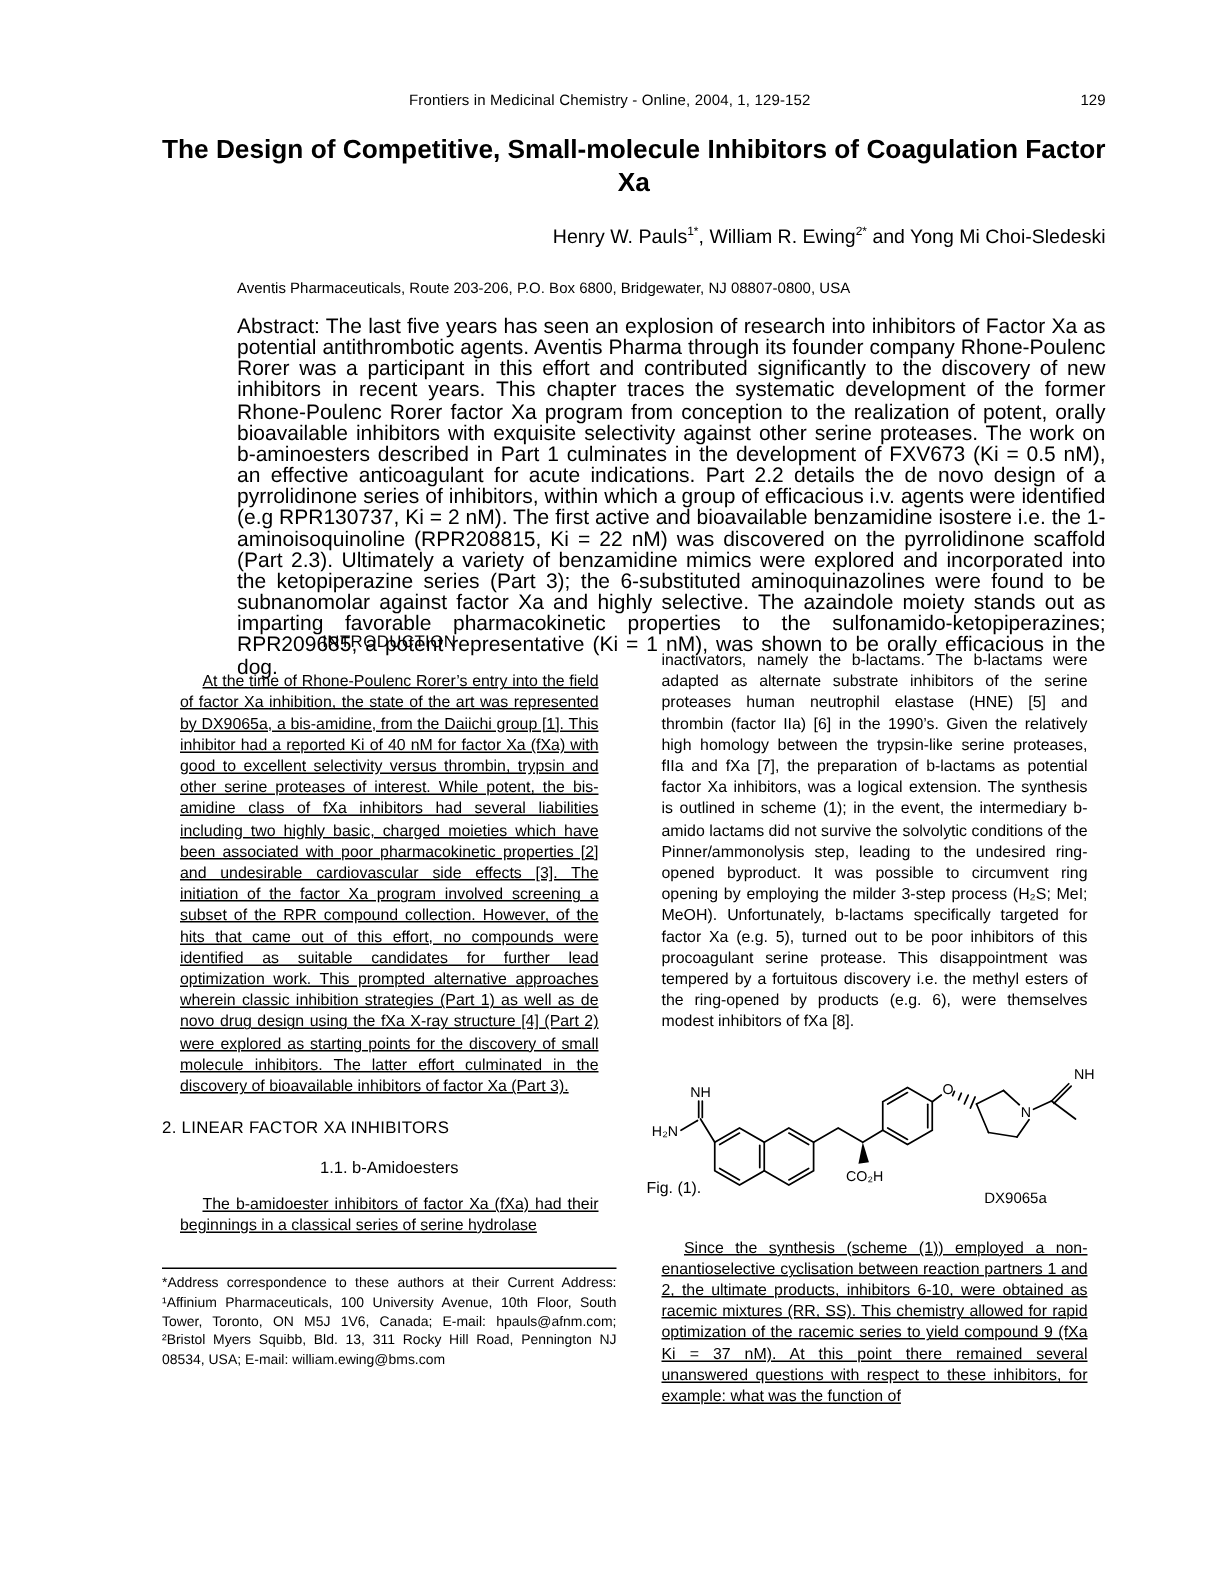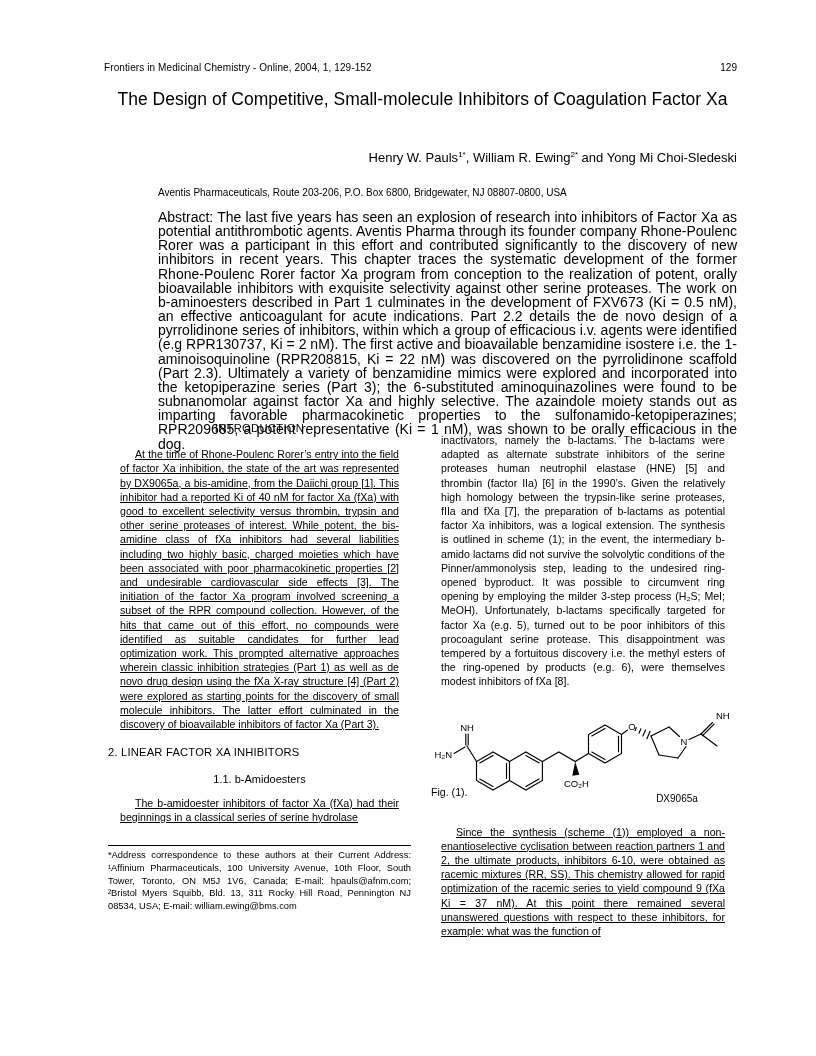--- a/index.html
+++ b/index.html
@@ -6,29 +6,29 @@
   .page {
     position:relative;
     width:816px; height:1056px;
     margin:0 auto;
     background:#ffffff;
     font-family:"Liberation Sans", sans-serif;
     color:#000;
     overflow:hidden;
   }
   .running-head {
-    position:absolute; top:62px; left:104px; width:629px;
-    font-size:10px; letter-spacing:0.1px;
+    position:absolute; top:62px; left:92px; width:629px;
+    text-align:center; font-size:10px; letter-spacing:0.1px;
   }
   .page-num {
     position:absolute; top:62px; right:79px; font-size:10px;
   }
   .paper-title {
     position:absolute; top:88px; left:98px; width:649px;
-    text-align:center; font-size:17.5px; font-weight:normal; line-height:22px;
+    text-align:center; font-size:17.5px; font-weight:bold; line-height:22px;
   }
   .authors {
     position:absolute; top:150px; left:108px; width:629px;
     text-align:right; font-size:13px;
   }
   .authors sup { font-size:8px; vertical-align:super; line-height:0; }
   .affiliation {
     position:absolute; top:187px; left:158px; width:580px;
     font-size:10px;
   }

